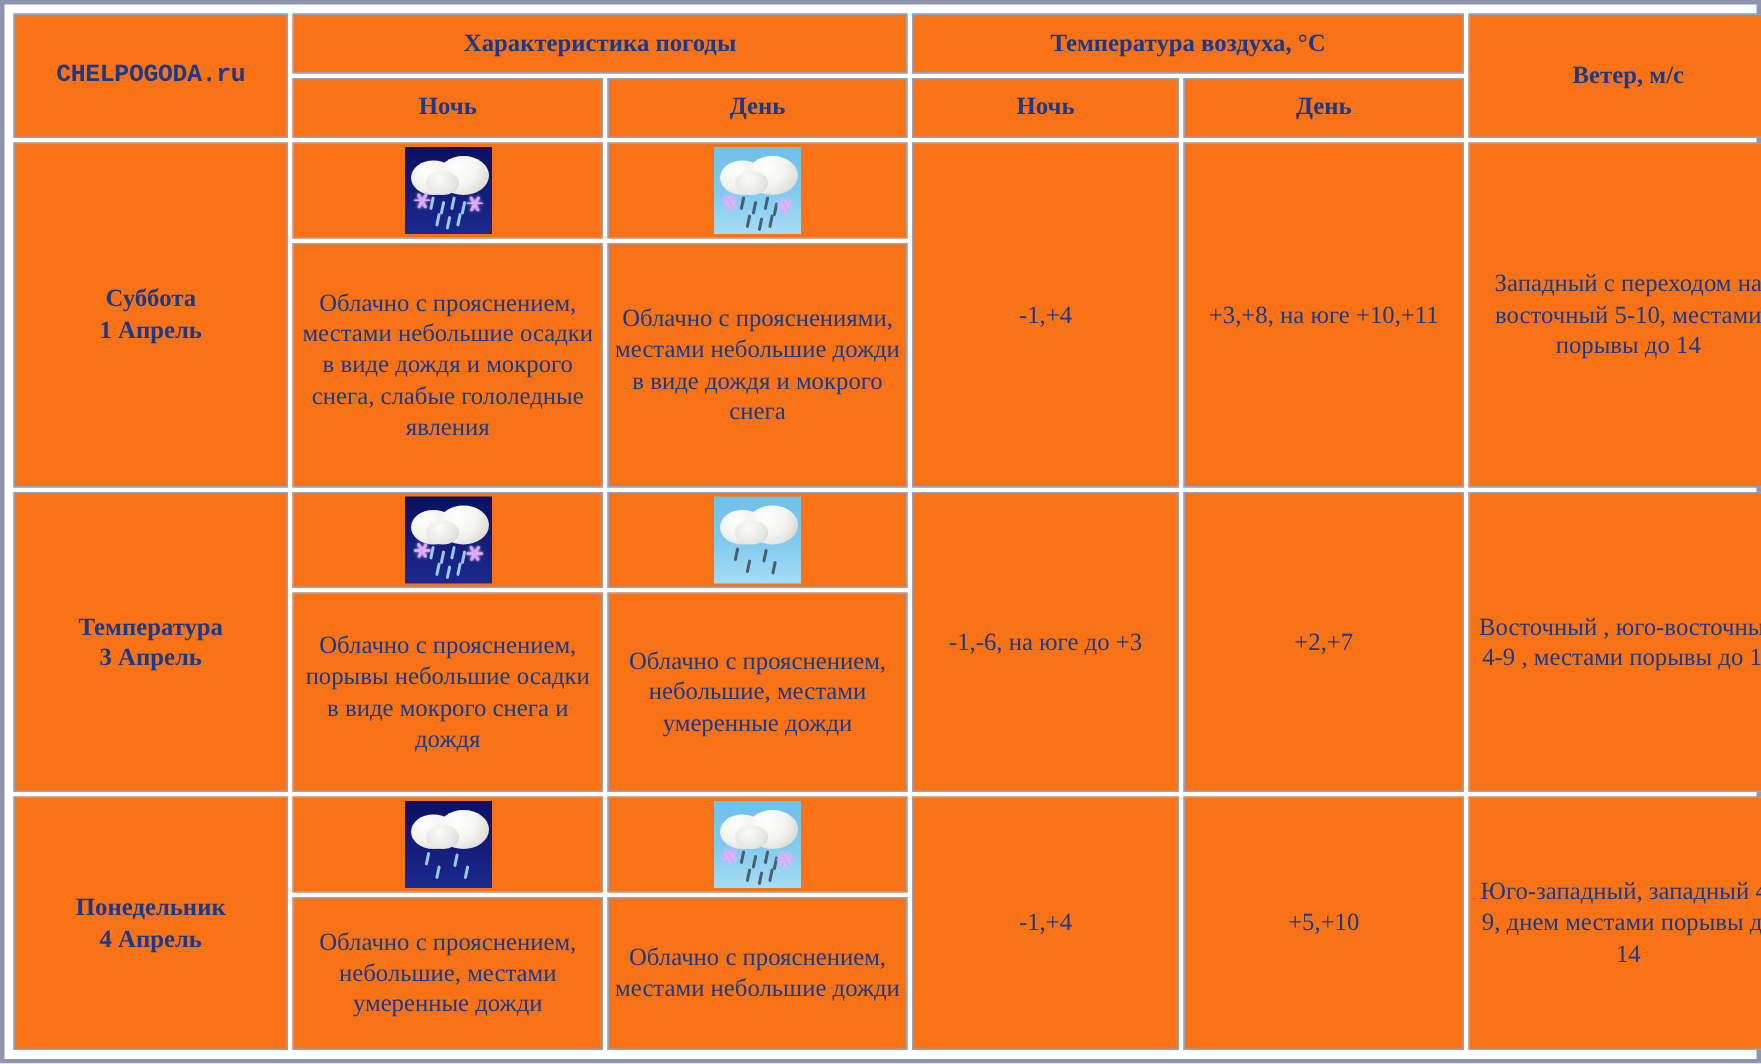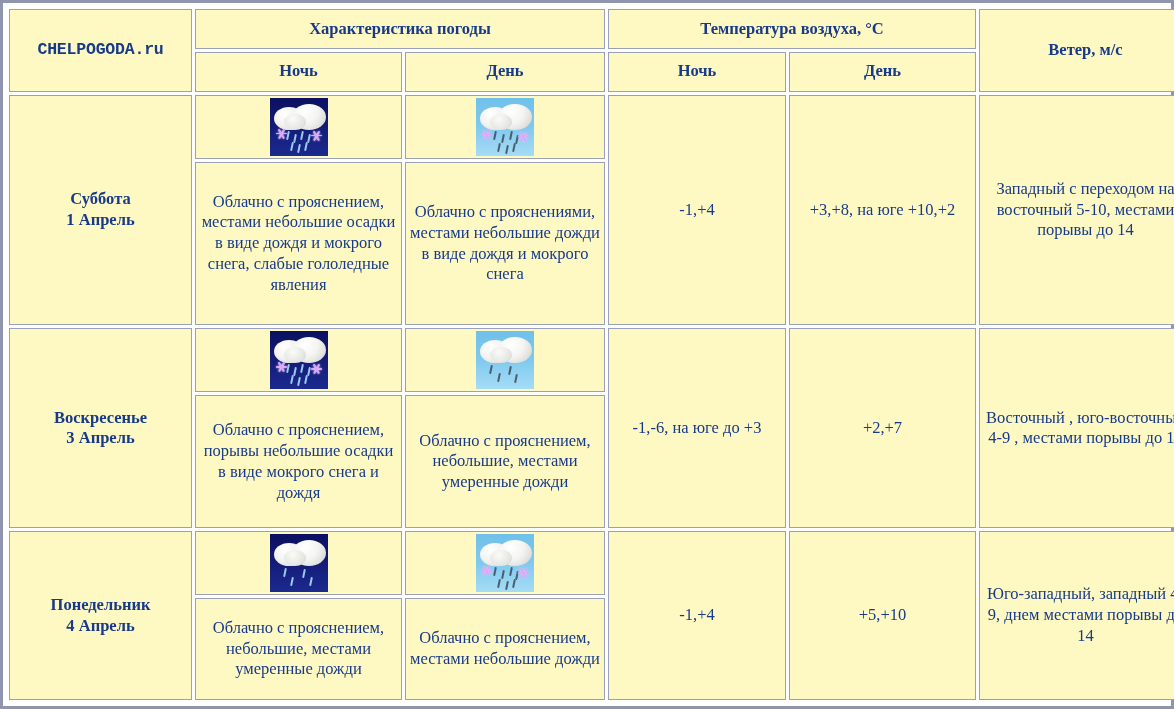--- a/index.html
+++ b/index.html
@@ -18,21 +18,21 @@
     background:#ffffff;
   }
   table.forecast{
     width:100%;height:100%;
     border-collapse:separate;
     border-spacing:3px;
     table-layout:fixed;
   }
   table.forecast td{
     border:1px solid #9aa0b8;
-    background:#fef9c3;
+    background:#f97316;
     text-align:center;
     vertical-align:middle;
     padding:2px 4px;
     font-size:16.5px;
     line-height:1.26;
     color:#173a8a;
   }
   td.hdr{font-weight:bold;font-size:17px;}
   td.logo{
     font-weight:bold;
@@ -144,31 +144,31 @@
             <i class="drop" style="left:37px;top:45px"></i>
             <i class="flake" style="left:5px;top:31px">
                 <i class="x"></i>
               </i>
             <i class="flake" style="left:42px;top:33px">
                 <i class="x"></i>
               </i>
           </span>
         </td>
         <td class="temp" rowspan="2">-1,+4</td>
-        <td class="temp" rowspan="2">+3,+8, на юге +10,+2</td>
+        <td class="temp" rowspan="2">+3,+8, на юге +10,+11</td>
         <td class="wind" rowspan="2">Западный с переходом на восточный 5-10, местами порывы до 14</td>
       </tr>
       <tr>
         <td class="desc">Облачно с прояснением, местами небольшие осадки в виде дождя и мокрого снега, слабые гололедные явления</td>
         <td class="desc">Облачно с прояснениями, местами небольшие дожди в виде дождя и мокрого снега</td>
       </tr>
 
       <tr>
         <td class="dayname" rowspan="2">
-          <div>Воскресенье</div>
+          <div>Температура</div>
           <div>3 Апрель</div>
         </td>
         <td class="iconcell">
           <span class="wicon night">
             <i class="cloud c1"></i>
               <i class="cloud c2"></i>
               <i class="cloud c3"></i>
             <i class="drop" style="left:17px;top:33px"></i>
               <i class="drop" style="left:24px;top:36px"></i>
             <i class="drop" style="left:31px;top:33px"></i>

